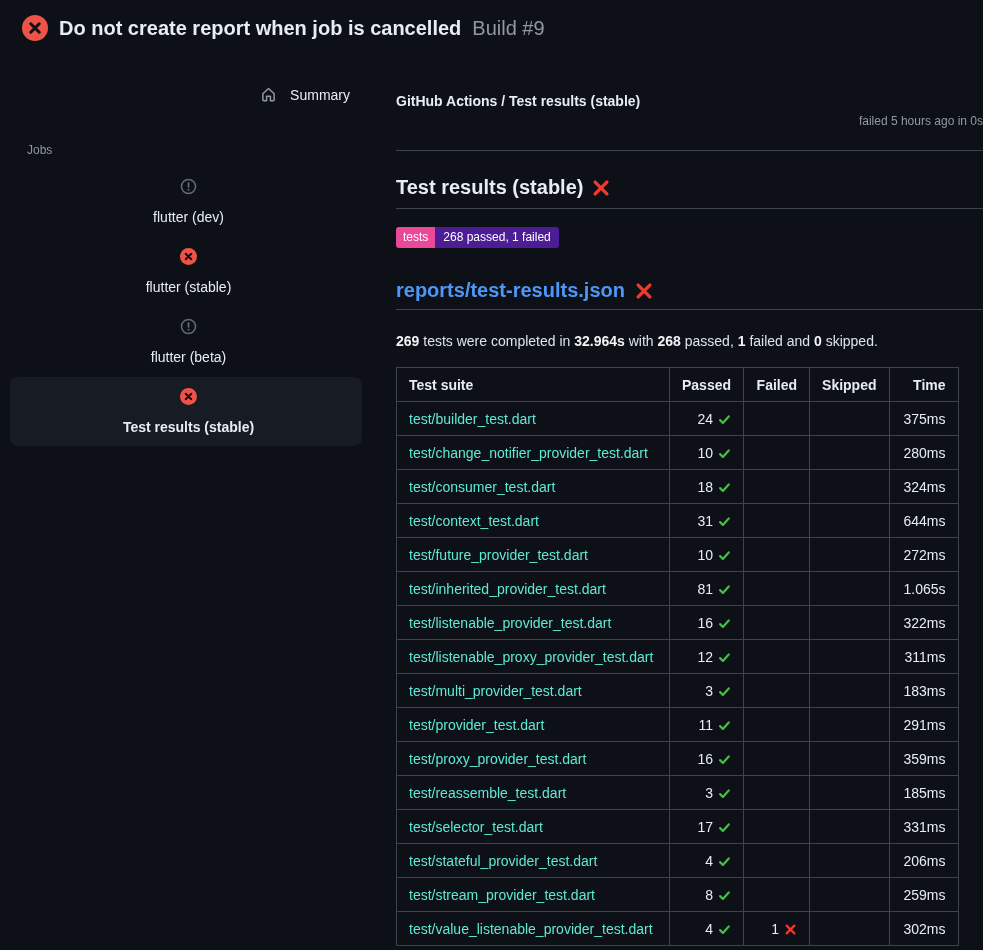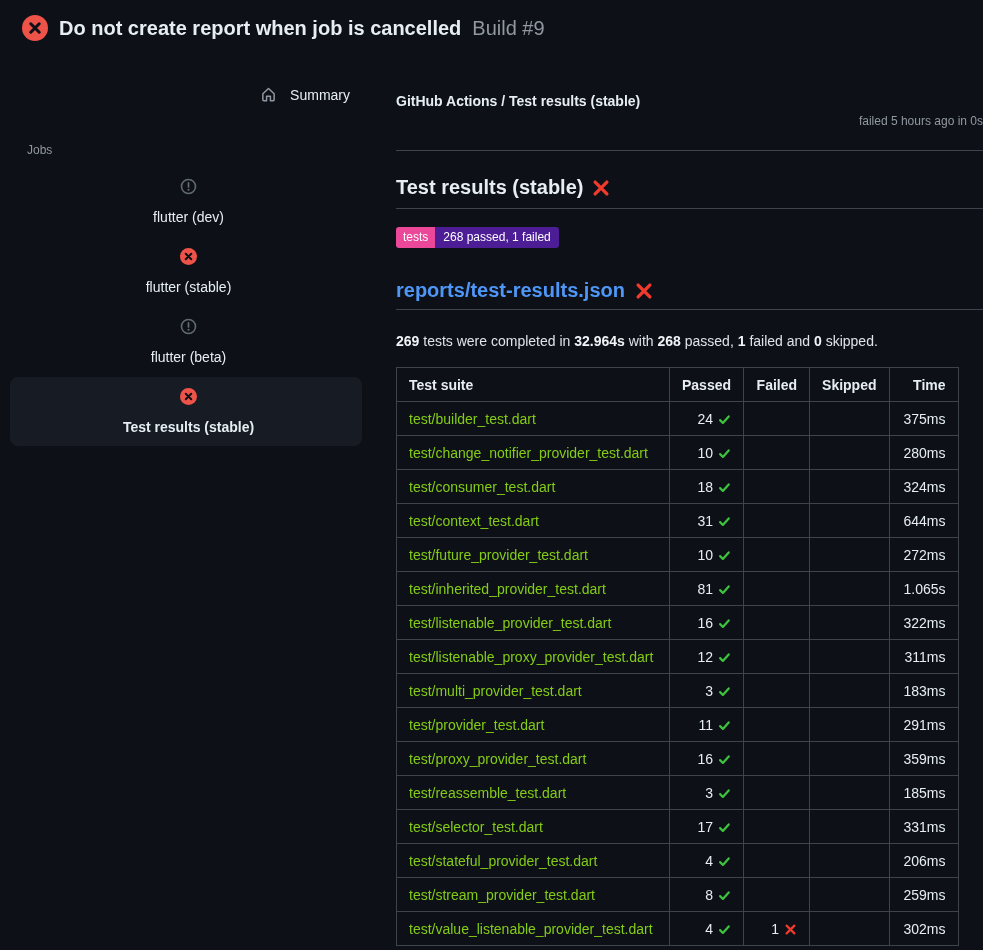--- a/index.html
+++ b/index.html
@@ -3,21 +3,21 @@
 <meta charset="utf-8">
 <style>
   * { box-sizing: border-box; margin: 0; padding: 0; }
   html,body { width: 983px; height: 950px; }
   body {
     background: #0d1117;
     color: #e6edf3;
     font-family: "Liberation Sans", sans-serif;
     overflow: hidden;
   }
-  a { color: #84cc16; text-decoration: none; }
+  a { color: #5eead4; text-decoration: none; }
 
   
   .app-header {
     display: flex;
     align-items: center;
     gap: 11px;
     padding: 15px 24px 13px 22px;
   }
   .app-header .status-circle { width: 26px; height: 26px; flex: none; }
   .app-title { font-size: 20px; font-weight: bold; color: #e6edf3; }

